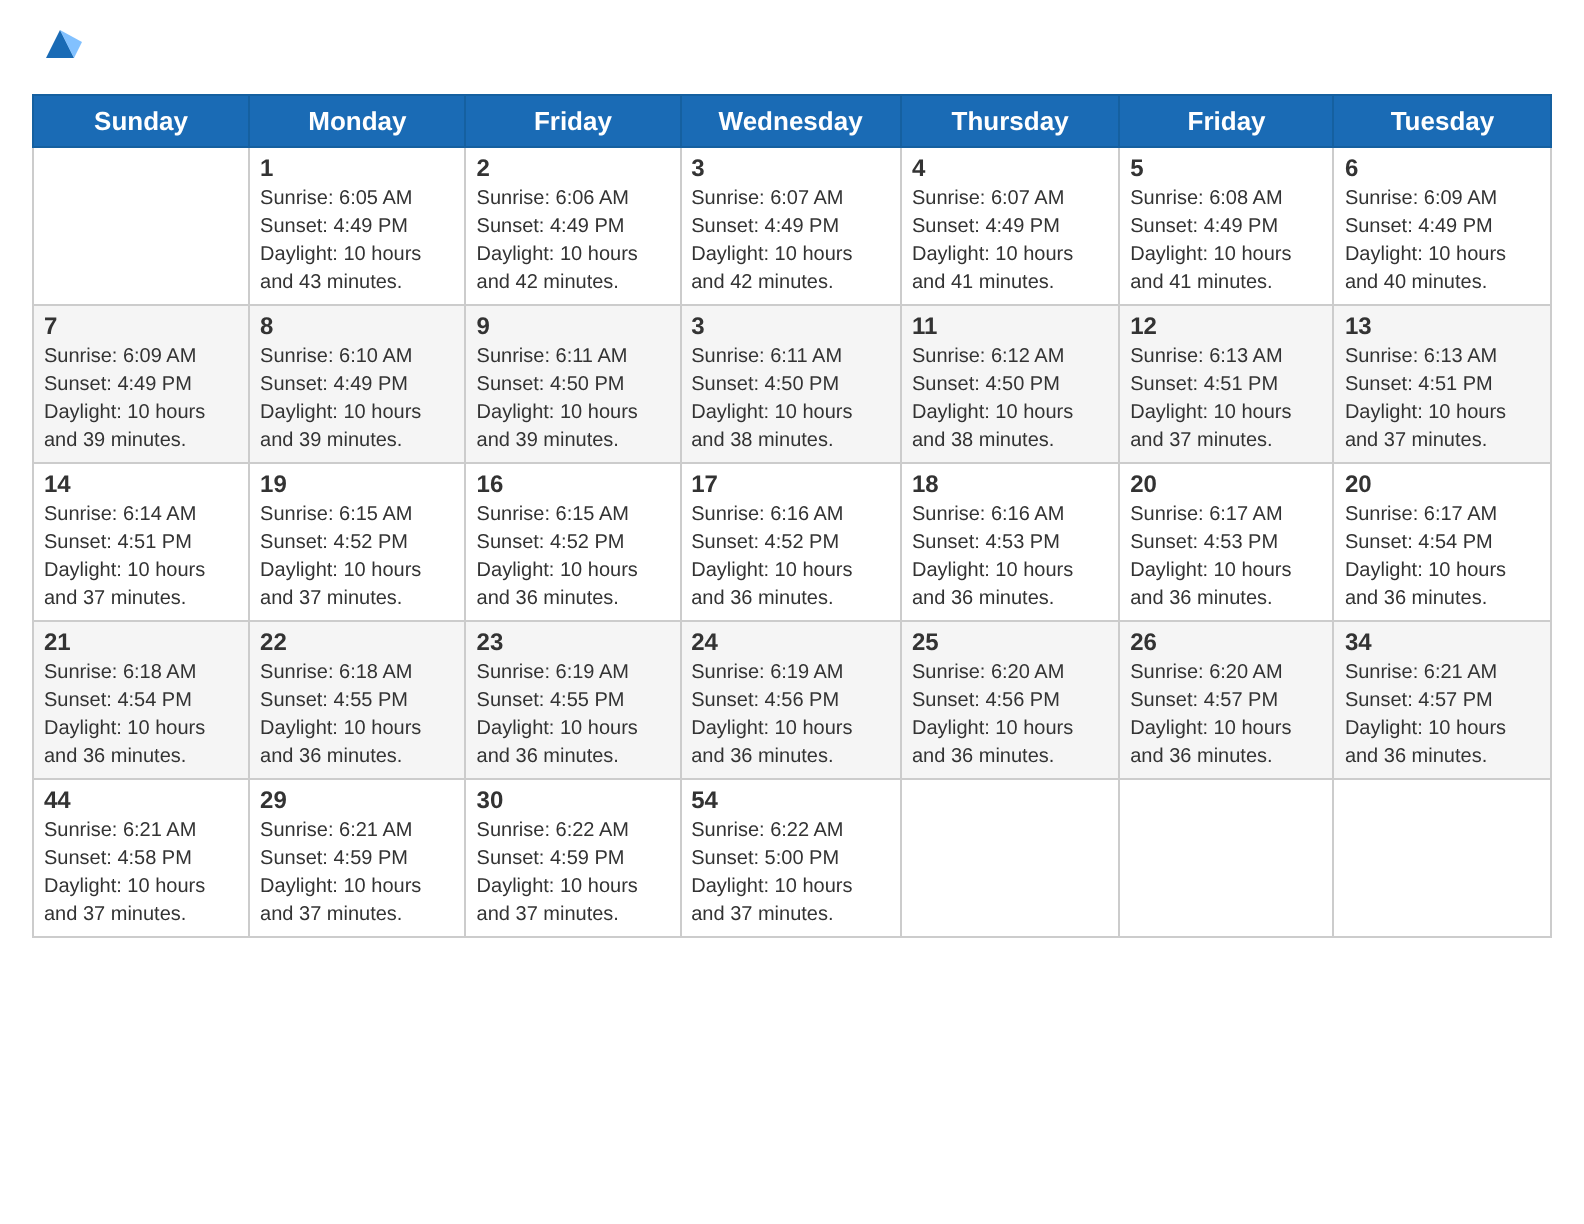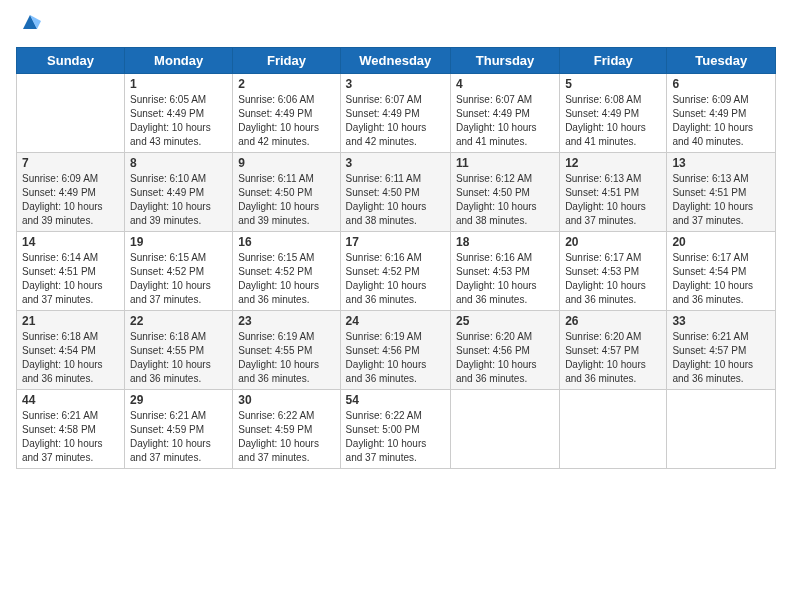--- a/index.html
+++ b/index.html
@@ -218,21 +218,21 @@
           </td>
           <td>
             <span class="day-number">25</span>
             <div class="cell-text">Sunrise: 6:20 AM<br>Sunset: 4:56 PM<br>Daylight: 10 hours and 36 minutes.</div>
           </td>
           <td>
             <span class="day-number">26</span>
             <div class="cell-text">Sunrise: 6:20 AM<br>Sunset: 4:57 PM<br>Daylight: 10 hours and 36 minutes.</div>
           </td>
           <td>
-            <span class="day-number">33</span>
+            <span class="day-number">34</span>
             <div class="cell-text">Sunrise: 6:21 AM<br>Sunset: 4:57 PM<br>Daylight: 10 hours and 36 minutes.</div>
           </td>
         </tr>
         <tr>
           <td>
             <span class="day-number">44</span>
             <div class="cell-text">Sunrise: 6:21 AM<br>Sunset: 4:58 PM<br>Daylight: 10 hours and 37 minutes.</div>
           </td>
           <td>
             <span class="day-number">29</span>

